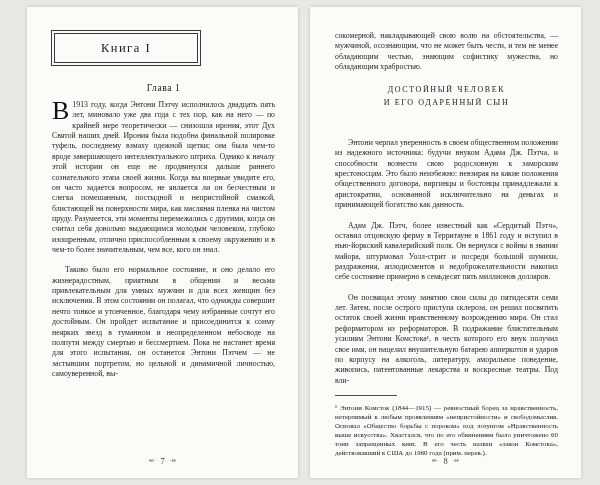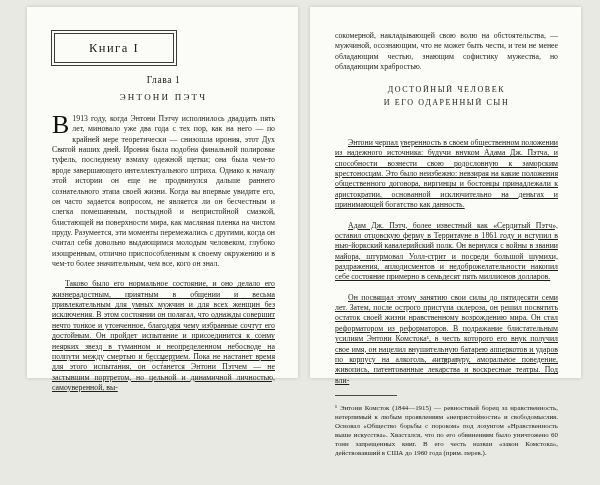--- a/index.html
+++ b/index.html
@@ -5,56 +5,56 @@
   html, body { margin: 0; padding: 0; }
   body {
     width: 600px; height: 485px;
     background: #e7e9e2;
     font-family: "Liberation Serif", serif;
     overflow: hidden;
   }
   .spread { position: relative; width: 600px; height: 485px; }
   .page {
     position: absolute; top: 7px;
-    width: 271px; height: 371px;
+    width: 271px; height: 471px;
     background: #fbfbf7;
     box-shadow: 0 0 4px rgba(0,0,0,0.16);
   }
   .page.left  { left: 27px; }
   .page.right { left: 310px; }
   .content {
     position: absolute; left: 25px; right: 23px; top: 24px; bottom: 34px;
     color: #1e1e1e;
   }
   .title-frame {
     width: 118px;
     border: 1px solid #3a3a3a;
     outline: 1px solid #3a3a3a;
     outline-offset: 2px;
-    margin: 2px 0 12px 2px;
-    padding: 7px 0 6px;
+    margin: 2px 0 20px 2px;
+    padding: 7px 12px 6px;
     text-align: center;
     font-size: 12.5px;
     letter-spacing: 1.5px;
     color: #222;
   }
   .chapter-number {
     text-align: center; font-size: 9.5px; letter-spacing: 0.6px;
     margin: 8px 0 7px; color: #222;
   }
   .chapter-title {
     text-align: center; font-size: 9px; letter-spacing: 2.2px;
     margin: 0 0 12px; color: #222;
   }
   .body-text {
     font-size: 7.8px; line-height: 1.33; text-align: justify;
     margin: 0; color: #1e1e1e;
   }
   .body-text + .body-text { margin-top: 10px; }
-  .indent { text-indent: 13px; text-decoration: underline; }
+  .indent { text-indent: 13px; }
   .dropcap {
     float: left; font-size: 26px; line-height: 20px;
     padding: 1px 3px 0 0; color: #111;
   }
   .section-heading {
     text-align: center; font-size: 8px; letter-spacing: 1.6px;
     line-height: 1.6; margin: 12px 0 28px; color: #222;
   }
   .footnote-sep {
     width: 62px; height: 0;
@@ -78,21 +78,20 @@
 <body>
 
 <div class="spread">
 
   <div class="page left">
     <div class="content">
       <div class="title-frame">
         <span>Книга I</span>
       </div>
       <div class="chapter-number">Глава 1</div>
-      <div class="chapter-title">ЭНТОНИ ПЭТЧ</div>
       <p class="body-text">
         <span class="dropcap">В</span><span>1913 году, когда Энтони Пэтчу исполнилось двадцать пять лет, миновало уже два года с тех пор, как на него — по крайней мере теоретически — снизошла ирония, этот Дух Святой наших дней. Ирония была подобна финальной полировке туфель, последнему взмаху одежной щетки; она была чем-то вроде завершающего интеллектуального штриха. Однако к началу этой истории он еще не продвинулся дальше раннего сознательного этапа своей жизни. Когда вы впервые увидите его, он часто задается вопросом, не является ли он бесчестным и слегка помешанным, постыдной и непристойной смазкой, блистающей на поверхности мира, как масляная пленка на чистом пруду. Разумеется, эти моменты перемежались с другими, когда он считал себя довольно выдающимся молодым человеком, глубоко изощренным, отлично приспособленным к своему окружению и в чем-то более значительным, чем все, кого он знал.</span>
       </p>
       <p class="body-text indent">Таково было его нормальное состояние, и оно делало его жизнерадостным, приятным в общении и весьма привлекательным для умных мужчин и для всех женщин без исключения. В этом состоянии он полагал, что однажды совершит нечто тонкое и утонченное, благодаря чему избранные сочтут его достойным. Он пройдет испытание и присоединится к сонму неярких звезд в туманном и неопределенном небосводе на полпути между смертью и бессмертием. Пока не настанет время для этого испытания, он останется Энтони Пэтчем — не застывшим портретом, но цельной и динамичной личностью, самоуверенной, вы-</p>
     </div>
     <div class="page-footer">
       <span class="ornament">↞</span><span class="num">7</span><span class="ornament">↠</span>
     </div>
   </div>
 

